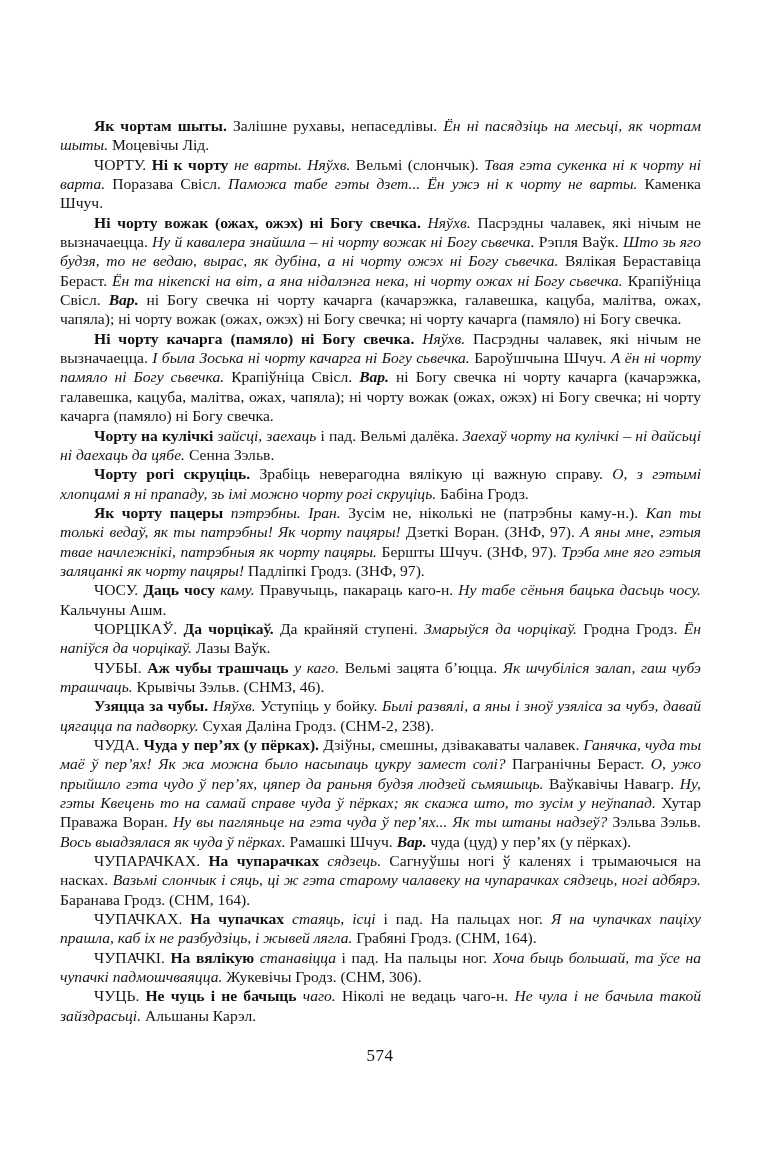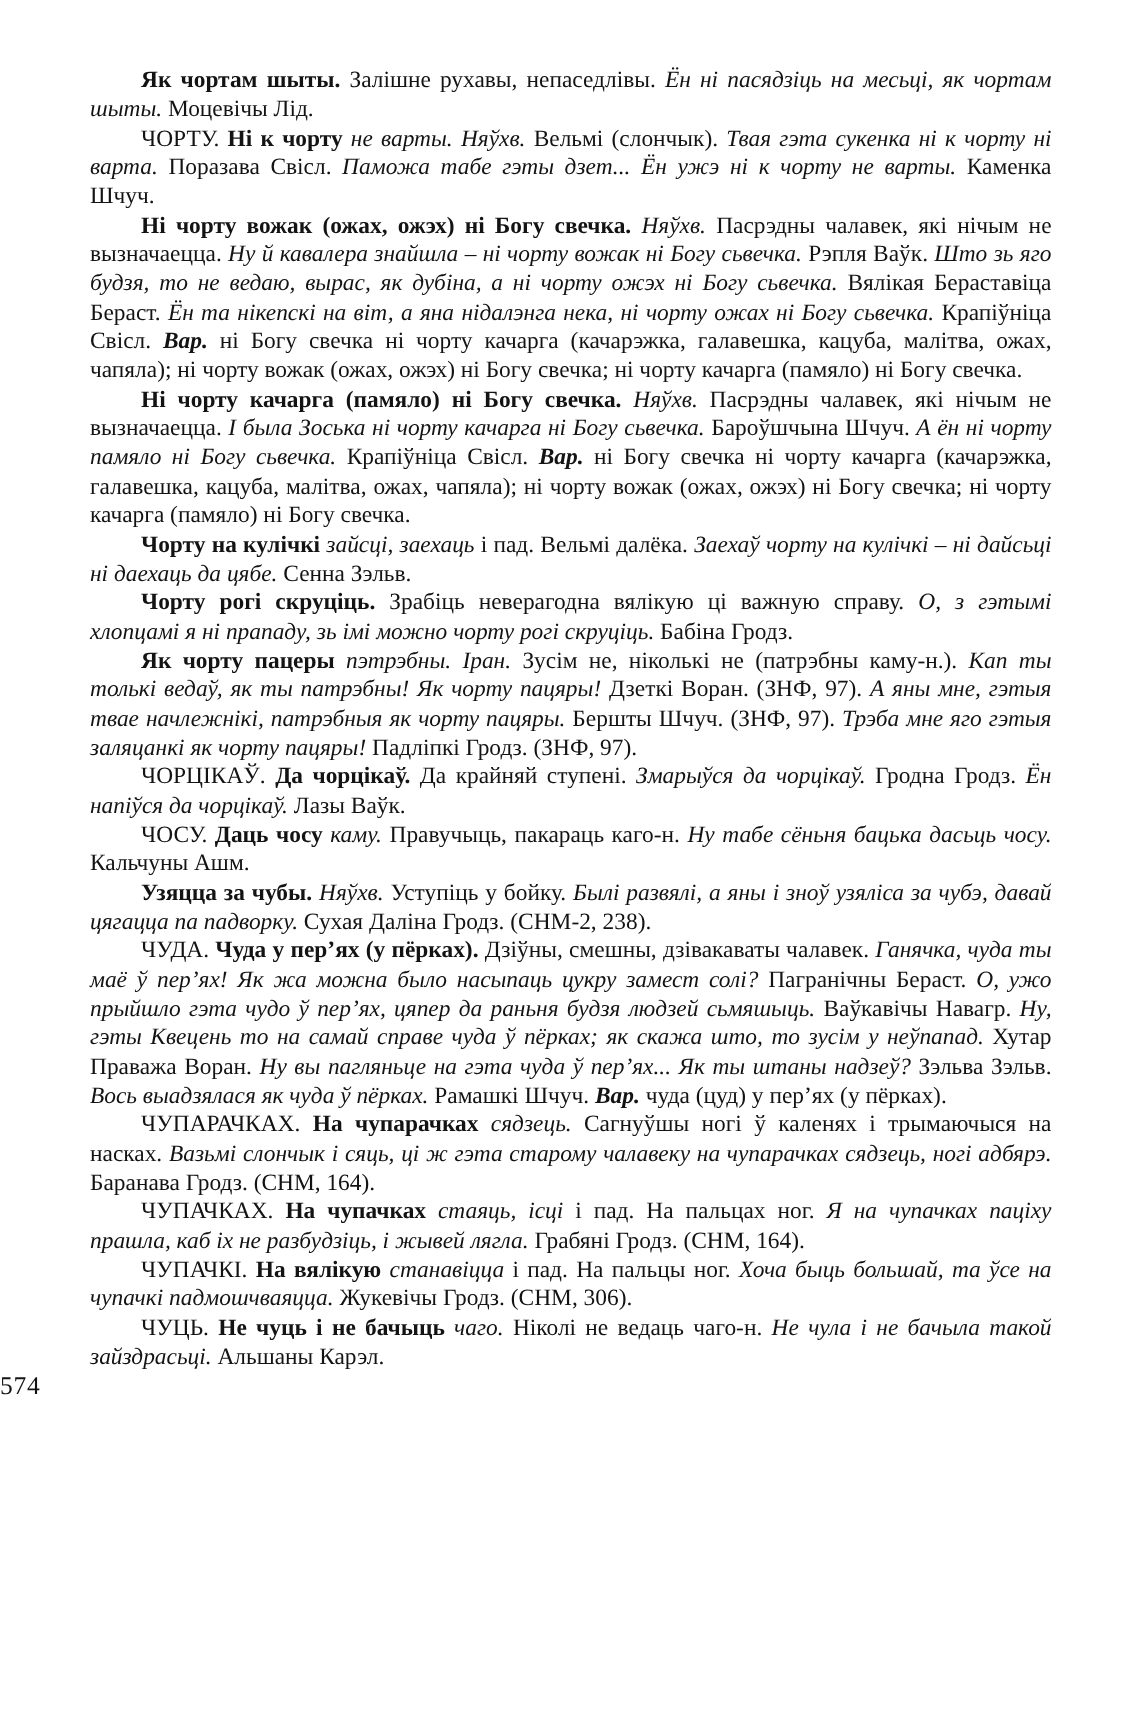--- a/index.html
+++ b/index.html
@@ -12,58 +12,61 @@
     height: 1157px;
     overflow: hidden;
     font-family: "Liberation Serif", "DejaVu Serif", serif;
     color: #131313;
   }
   .page {
     width: 760px;
     height: 1157px;
     background: #ffffff;
     box-sizing: border-box;
-    padding-top: 44px;
+    padding-top: 116px;
   }
   .text-block {
     width: 641px;
     margin-left: 60px;
     font-size: 15.6px;
     line-height: 19.35px;
     text-align: justify;
   }
   .text-block p {
     margin: 0;
     padding: 0;
     text-indent: 34px;
   }
   .r  { font-style: normal; font-weight: normal; }
   .b  { font-weight: bold; }
   .i  { font-style: italic; }
   .bi { font-weight: bold; font-style: italic; margin-top: 14px; }
   .page-number {
+    margin-top: 21px;
+    text-align: center;
     font-size: 17px;
     letter-spacing: 0.5px;
     color: #131313;
   }
 </style>
 </head>
 <body>
 
 <div class="page">
   <div class="text-block">
       <p><span class="b">Як чортам шыты. </span><span class="r">Залішне рухавы, непаседлівы. </span><span class="i">Ён ні пасядзіць на месьці, як чортам шыты. </span><span class="r">Моцевічы Лід.</span></p>
       <p><span class="r">ЧОРТУ. </span><span class="b">Ні к чорту </span><span class="i">не варты. Няўхв. </span><span class="r">Вельмі (слончык). </span><span class="i">Твая гэта сукенка ні к чорту ні варта. </span><span class="r">Поразава Свісл. </span><span class="i">Паможа табе гэты дзет... Ён ужэ ні к чорту не варты. </span><span class="r">Каменка Шчуч.</span></p>
       <p><span class="b">Ні чорту вожак (ожах, ожэх) ні Богу свечка. </span><span class="i">Няўхв. </span><span class="r">Пасрэдны чалавек, які нічым не вызначаецца. </span><span class="i">Ну й кавалера знайшла – ні чорту вожак ні Богу сьвечка. </span><span class="r">Рэпля Ваўк. </span><span class="i">Што зь яго будзя, то не ведаю, вырас, як дубіна, а ні чорту ожэх ні Богу сьвечка. </span><span class="r">Вялікая Бераставіца Бераст. </span><span class="i">Ён та нікепскі на віт, а яна нідалэнга нека, ні чорту ожах ні Богу сьвечка. </span><span class="r">Крапіўніца Свісл. </span><span class="bi">Вар. </span><span class="r">ні Богу свечка ні чорту качарга (качарэжка, галавешка, кацуба, малітва, ожах, чапяла); ні чорту вожак (ожах, ожэх) ні Богу свечка; ні чорту качарга (памяло) ні Богу свечка.</span></p>
       <p><span class="b">Ні чорту качарга (памяло) ні Богу свечка. </span><span class="i">Няўхв. </span><span class="r">Пасрэдны чалавек, які нічым не вызначаецца. </span><span class="i">І была Зоська ні чорту качарга ні Богу сьвечка. </span><span class="r">Бароўшчына Шчуч. </span><span class="i">А ён ні чорту памяло ні Богу сьвечка. </span><span class="r">Крапіўніца Свісл. </span><span class="bi">Вар. </span><span class="r">ні Богу свечка ні чорту качарга (качарэжка, галавешка, кацуба, малітва, ожах, чапяла); ні чорту вожак (ожах, ожэх) ні Богу свечка; ні чорту качарга (памяло) ні Богу свечка.</span></p>
       <p><span class="b">Чорту на кулічкі </span><span class="i">зайсці, заехаць </span><span class="r">і пад. Вельмі далёка. </span><span class="i">Заехаў чорту на кулічкі – ні дайсьці ні даехаць да цябе. </span><span class="r">Сенна Зэльв.</span></p>
       <p><span class="b">Чорту рогі скруціць. </span><span class="r">Зрабіць неверагодна вялікую ці важную справу. </span><span class="i">О, з гэтымі хлопцамі я ні прападу, зь імі можно чорту рогі скруціць. </span><span class="r">Бабіна Гродз.</span></p>
       <p><span class="b">Як чорту пацеры </span><span class="i">пэтрэбны. Іран. </span><span class="r">Зусім не, ніколькі не (патрэбны каму-н.). </span><span class="i">Кап ты толькі ведаў, як ты патрэбны! Як чорту пацяры! </span><span class="r">Дзеткі Воран. (ЗНФ, 97). </span><span class="i">А яны мне, гэтыя твае начлежнікі, патрэбныя як чорту пацяры. </span><span class="r">Бершты Шчуч. (ЗНФ, 97). </span><span class="i">Трэба мне яго гэтыя заляцанкі як чорту пацяры! </span><span class="r">Падліпкі Гродз. (ЗНФ, 97).</span></p>
+      <p><span class="r">ЧОСУ. </span><span class="b">Даць чосу </span><span class="i">каму. </span><span class="r">Правучыць, пакараць каго-н. </span><span class="i">Ну табе сёньня бацька дасьць чосу. </span><span class="r">Кальчуны Ашм.</span></p>
       <p><span class="r">ЧОРЦІКАЎ. </span><span class="b">Да чорцікаў. </span><span class="r">Да крайняй ступені. </span><span class="i">Змарыўся да чорцікаў. </span><span class="r">Гродна Гродз. </span><span class="i">Ён напіўся да чорцікаў. </span><span class="r">Лазы Ваўк.</span></p>
-      <p><span class="r">ЧОСУ. </span><span class="b">Даць чосу </span><span class="i">каму. </span><span class="r">Правучыць, пакараць каго-н. </span><span class="i">Ну табе сёньня бацька дасьць чосу. </span><span class="r">Кальчуны Ашм.</span></p>
+      <p><span class="r">ЧУБЫ. </span><span class="b">Аж чубы трашчаць </span><span class="i">у каго. </span><span class="r">Вельмі зацята б’юцца. </span><span class="i">Як шчубіліся залап, гаш чубэ трашчаць. </span><span class="r">Крывічы Зэльв. (СНМЗ, 46).</span></p>
       <p><span class="b">Узяцца за чубы. </span><span class="i">Няўхв. </span><span class="r">Уступіць у бойку. </span><span class="i">Былі развялі, а яны і зноў узяліса за чубэ, давай цягацца па падворку. </span><span class="r">Сухая Даліна Гродз. (СНМ-2, 238).</span></p>
       <p><span class="r">ЧУДА. </span><span class="b">Чуда у пер’ях (у пёрках). </span><span class="r">Дзіўны, смешны, дзівакаваты чалавек. </span><span class="i">Ганячка, чуда ты маё ў пер’ях! Як жа можна было насыпаць цукру замест солі? </span><span class="r">Пагранічны Бераст. </span><span class="i">О, ужо прыйшло гэта чудо ў пер’ях, цяпер да раньня будзя людзей сьмяшыць. </span><span class="r">Ваўкавічы Навагр. </span><span class="i">Ну, гэты Квецень то на самай справе чуда ў пёрках; як скажа што, то зусім у неўпапад. </span><span class="r">Хутар Праважа Воран. </span><span class="i">Ну вы пагляньце на гэта чуда ў пер’ях... Як ты штаны надзеў? </span><span class="r">Зэльва Зэльв. </span><span class="i">Вось выадзялася як чуда ў пёрках. </span><span class="r">Рамашкі Шчуч. </span><span class="bi">Вар. </span><span class="r">чуда (цуд) у пер’ях (у пёрках).</span></p>
       <p><span class="r">ЧУПАРАЧКАХ. </span><span class="b">На чупарачках </span><span class="i">сядзець. </span><span class="r">Сагнуўшы ногі ў каленях і трымаючыся на насках. </span><span class="i">Вазьмі слончык і сяць, ці ж гэта старому чалавеку на чупарачках сядзець, ногі адбярэ. </span><span class="r">Баранава Гродз. (СНМ, 164).</span></p>
       <p><span class="r">ЧУПАЧКАХ. </span><span class="b">На чупачках </span><span class="i">стаяць, ісці </span><span class="r">і пад. На пальцах ног. </span><span class="i">Я на чупачках паціху прашла, каб іх не разбудзіць, і жывей лягла. </span><span class="r">Грабяні Гродз. (СНМ, 164).</span></p>
       <p><span class="r">ЧУПАЧКІ. </span><span class="b">На вялікую </span><span class="i">станавіцца </span><span class="r">і пад. На пальцы ног. </span><span class="i">Хоча быць большай, та ўсе на чупачкі падмошчваяцца. </span><span class="r">Жукевічы Гродз. (СНМ, 306).</span></p>
       <p><span class="r">ЧУЦЬ. </span><span class="b">Не чуць і не бачыць </span><span class="i">чаго. </span><span class="r">Ніколі не ведаць чаго-н. </span><span class="i">Не чула і не бачыла такой зайздрасьці. </span><span class="r">Альшаны Карэл.</span></p>
     </div>
   <div class="page-number">574</div>
 </div>
 

